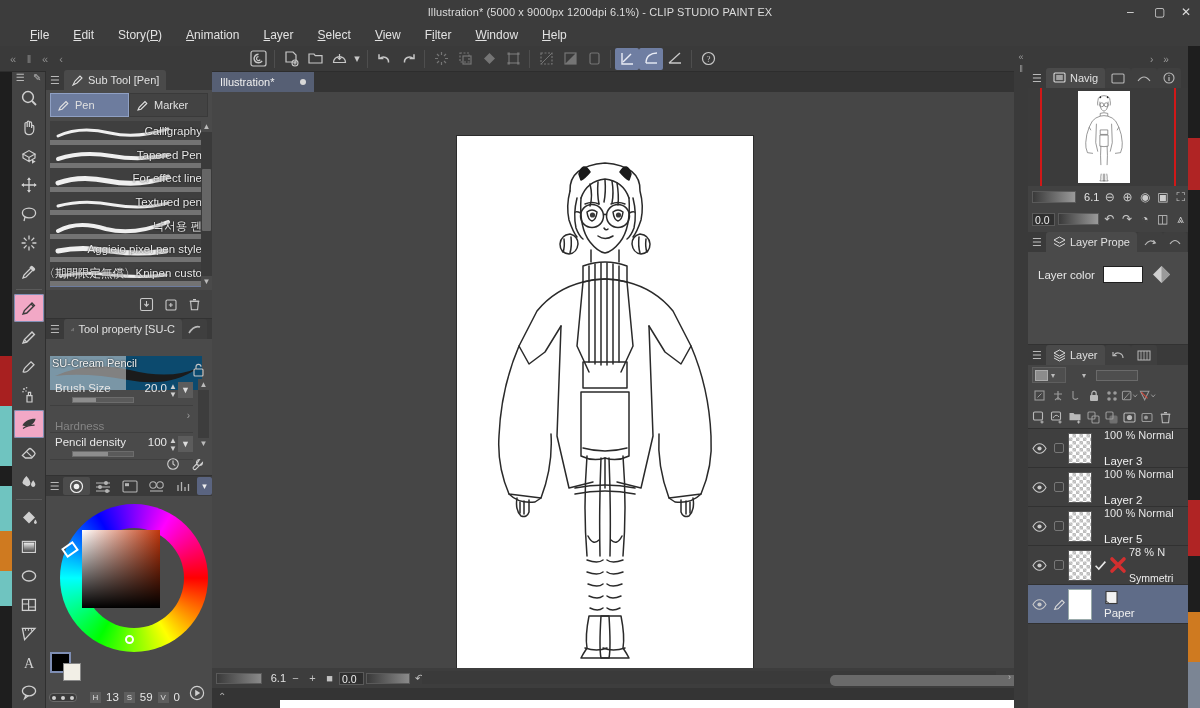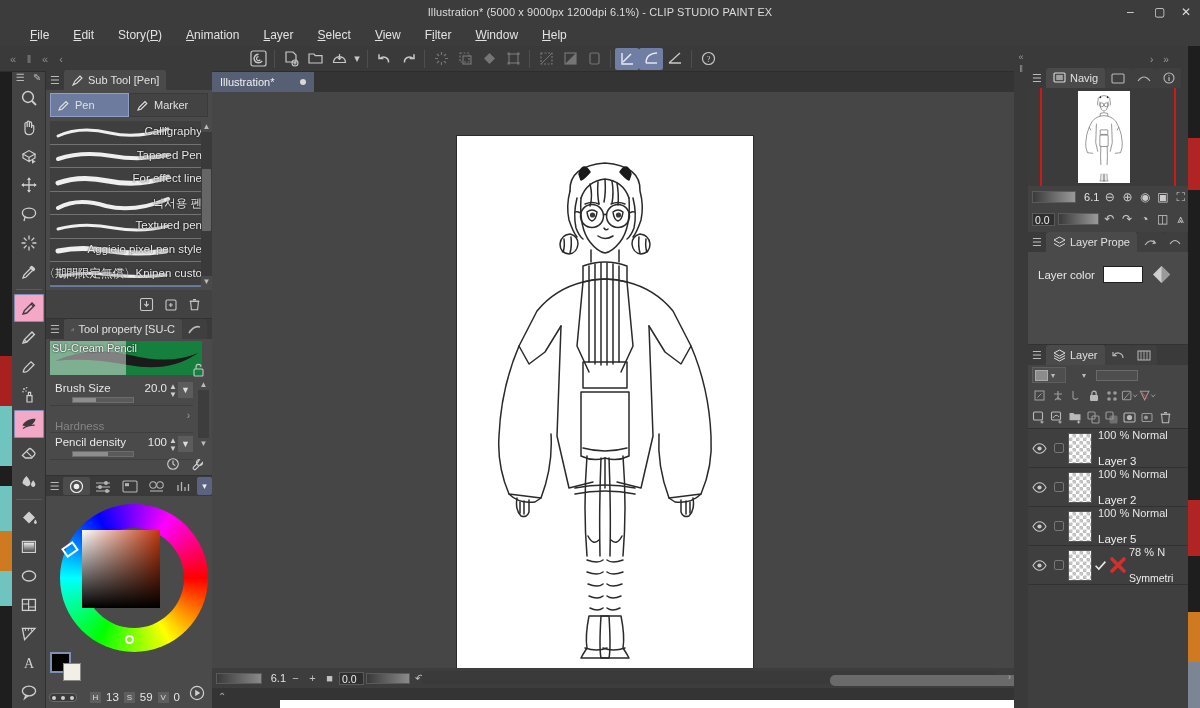--- a/index.html
+++ b/index.html
@@ -81,37 +81,37 @@
 
   #subtool { left: 46px; top: 70px; width: 166px; height: 248px; }
   .st-body { position: absolute; left: 0; top: 20px; width: 166px; height: 228px; background: #4a4a4a; }
   .st-tools { display: flex; height: 24px; margin: 3px 4px 2px 4px; gap: 0; }
   .st-tool {
     flex: 1; display: flex; align-items: center; gap: 5px; padding-left: 6px;
     background: #434343; border: 1px solid #3a3a3a; font-size: 11px; color: #e0e0e0; cursor: default;
   }
   .st-tool.sel { background: #6d7c9e; border-color: #8fa0c4; }
   .st-list { position: absolute; left: 4px; top: 31px; width: 158px; height: 166px; background: #3f3f3f; overflow: hidden; }
-  .st-row { position: relative; height: 23.5px; border-bottom: 1px solid #737373; cursor: default; }
+  .st-row { position: relative; height: 23.5px; border-bottom: 5px solid #737373; cursor: default; }
   .st-row.sel { background: #6d7c9e; }
   .st-row .stroke { position: absolute; left: 4px; top: 3px; width: 118px; height: 17px; }
   .st-row .nm {
     position: absolute; right: 6px; top: 4px; font-size: 11.5px; color: #e9e9e9;
     white-space: nowrap; text-shadow: 0 0 2px #000;
   }
   .st-scroll { position: absolute; right: 0; top: 0; width: 11px; height: 166px; background: #3a3a3a; }
   .st-scroll .up, .st-scroll .dn { height: 11px; color: #bbb; text-align: center; font-size: 8px; line-height: 11px; background: #4a4a4a; }
   .st-thumb { position: absolute; left: 1px; top: 48px; width: 9px; height: 62px; background: #666; border-radius: 1px; }
   .st-foot { position: absolute; left: 0; bottom: 0; width: 166px; height: 28px; background: #424242; display: flex; align-items: center; justify-content: flex-end; gap: 7px; padding-right: 9px; }
   .foot-ico { width: 17px; height: 17px; color: #c9c9c9; display:flex;align-items:center;justify-content:center; }
 
   
   #toolprop { left: 46px; top: 319px; width: 166px; height: 156px; }
   .tp-body { position: absolute; left: 0; top: 20px; width: 166px; height: 136px; background: #4a4a4a; }
-  .tp-preview { position: absolute; left: 4px; top: 2px; width: 152px; height: 34px; background: #15803d; overflow: hidden; }
+  .tp-preview { position: absolute; left: 4px; top: 17px; width: 152px; height: 34px; background: #0c4a6e; overflow: hidden; }
   .tp-preview .label { position: absolute; left: 2px; top: 1px; font-size: 11px; color: #f2f2f2; text-shadow: 0 0 2px #000; z-index: 2; }
   .tp-lock { position: absolute; right: 7px; top: 24px; color: #c8c8c8; font-size: 11px; z-index: 3; }
   .tp-rows { position: absolute; left: 4px; top: 40px; width: 143px; }
   .tp-row { position: relative; height: 27px; border-bottom: 1px solid #3f3f3f; }
   .tp-row .lab { position: absolute; left: 5px; top: 3px; font-size: 11.5px; color: #e7e7e7; }
   .tp-row.dis .lab { color: #858585; margin-top: 11px; }
   .tp-row .track { position: absolute; left: 22px; top: 18px; width: 62px; height: 6px; background: #5a5a5a; border: 1px solid #6c6c6c; }
   .tp-row .fill { position: absolute; left: 0; top: 0; height: 4px; background: #8d8d8d; }
   .tp-row .val { position: absolute; right: 26px; top: 3px; font-size: 11.5px; color: #e7e7e7; }
   .tp-row .spin { position: absolute; right: 16px; top: 4px; font-size: 8px; line-height: 8px; color: #cfcfcf; }
@@ -194,21 +194,21 @@
   .ly-ico { width: 17px; height: 17px; display: flex; align-items: center; justify-content: center; color: #b9b9b9; }
   .ly-row { position: relative; height: 39px; border-bottom: 1px solid #313131; display: flex; align-items: center; }
   .ly-row.sel { background: #5f6c88; }
   .ly-eye { width: 22px; display: flex; align-items: center; justify-content: center; color: #c9c9c9; }
   .ly-ck { width: 18px; display: flex; align-items: center; justify-content: center; }
   .ly-ck .box { width: 10px; height: 10px; border: 1px solid #777; border-radius: 2px; }
   .ly-thumb { width: 24px; height: 31px; border: 1px solid #555;
      background-image: linear-gradient(45deg, #bdbdbd 25%, transparent 25%), linear-gradient(-45deg, #bdbdbd 25%, transparent 25%), linear-gradient(45deg, transparent 75%, #bdbdbd 75%), linear-gradient(-45deg, transparent 75%, #bdbdbd 75%);
      background-size: 7px 7px; background-position: 0 0, 0 3.5px, 3.5px -3.5px, -3.5px 0; background-color: #fff; }
   .ly-thumb.white { background-image: none; background-color: #fff; border: 1px solid #9aa; }
-  .ly-txt { flex: 1; padding-left: 6px; overflow: hidden; }
+  .ly-txt { flex: 1; padding-left: 12px; overflow: hidden; }
   .ly-pct { font-size: 11px; color: #e6e6e6; white-space: nowrap; }
   .ly-nm { font-size: 11.5px; color: #efefef; white-space: nowrap; margin-top: 14px; }
   .ly-nm.inline { margin-top: 0; }
   .sym-mark { display: flex; align-items: center; gap: 2px; margin-left: 2px; }
 
   .rstrip { position: absolute; right: 0; top: 46px; width: 12px; height: 662px; background: #2a2a2a; }
   .rseg { position: absolute; left: 0; width: 12px; }
 </style>
 </head>
 <body>
@@ -563,29 +563,29 @@
             <span class="nm">Tapered Pen</span>
           </div>
           <div class="st-row">
             <svg class="stroke" viewBox="0 0 118 17" preserveAspectRatio="none">
               <path d="M4 12 Q26 4 54 10 Q84 16 114 6" fill="none" stroke="#efefef" stroke-width="5" stroke-linecap="round"></path>
             </svg>
             <span class="nm">For effect line</span>
           </div>
           <div class="st-row">
             <svg class="stroke" viewBox="0 0 118 17" preserveAspectRatio="none">
-              <path d="M4 13 Q24 2 52 11 Q80 18 114 4" fill="none" stroke="#efefef" stroke-width="4" stroke-linecap="round"></path>
-            </svg>
-            <span class="nm">낙서용 펜</span>
+              <path d="M4 11 Q30 4 60 10 Q88 15 114 8" fill="none" stroke="#efefef" stroke-width="3" stroke-linecap="round"></path>
+            </svg>
+            <span class="nm">Textured pen</span>
           </div>
           <div class="st-row">
             <svg class="stroke" viewBox="0 0 118 17" preserveAspectRatio="none">
-              <path d="M4 11 Q30 4 60 10 Q88 15 114 8" fill="none" stroke="#efefef" stroke-width="3" stroke-linecap="round"></path>
-            </svg>
-            <span class="nm">Textured pen</span>
+              <path d="M4 13 Q24 2 52 11 Q80 18 114 4" fill="none" stroke="#efefef" stroke-width="4" stroke-linecap="round"></path>
+            </svg>
+            <span class="nm">낙서용 펜</span>
           </div>
           <div class="st-row">
             <svg class="stroke" viewBox="0 0 118 17" preserveAspectRatio="none">
               <path d="M4 9 Q28 4 56 9 Q84 13 112 9" fill="none" stroke="#efefef" stroke-width="5" stroke-linecap="round"></path>
             </svg>
             <span class="nm">Aggieio pixel pen style</span>
           </div>
           <div class="st-row">
             <svg class="stroke" viewBox="0 0 118 17" preserveAspectRatio="none">
               <path d="M6 11 Q30 6 58 10 Q86 13 112 10" fill="none" stroke="#efefef" stroke-width="3" stroke-linecap="round"></path>
@@ -1243,20 +1243,41 @@
               </svg>
               <svg width="18" height="18" viewBox="0 0 18 18">
                 <path d="M3 3 15 15M15 3 3 15" stroke="#d32f2f" stroke-width="3.6" stroke-linecap="round"></path>
               </svg>
             </div>
             <div class="ly-txt" style="padding-left:2px">
               <div class="ly-pct">78 % N</div>
               <div class="ly-nm" style="font-size:10.5px">Symmetri</div>
             </div>
           </div>
+          <div class="ly-row sel">
+            <div class="ly-eye">
+              <svg width="15" height="11" viewBox="0 0 15 11">
+                <path d="M1 5.5C3 2 6 .8 7.5.8S12 2 14 5.5C12 9 9 10.2 7.5 10.2S3 9 1 5.5z" fill="none" stroke="#c9c9c9" stroke-width="1.1"></path>
+                <circle cx="7.5" cy="5.5" r="2.1" fill="#c9c9c9"></circle>
+              </svg>
+            </div>
+            <div class="ly-ck">
+              <svg width="13" height="13" viewBox="0 0 13 13">
+                <path d="M1.6 11.4 2.8 8.6 9 2.4l2.2 2.2-6.2 6.2z" fill="none" stroke="#d8d8d8" stroke-width="1.1"></path>
+              </svg>
+            </div>
+            <div class="ly-thumb white"></div>
+            <div class="ly-txt">
+              <svg width="16" height="16" viewBox="0 0 16 16" style="display:block;margin-bottom:1px">
+                <rect x="2" y="1.5" width="11" height="12" fill="#f2f2f2" stroke="#3a3a3a" stroke-width="1.1"></rect>
+                <path d="M2 11 5.5 13.5 2 13.5z" fill="#cfcfcf" stroke="#3a3a3a" stroke-width=".9"></path>
+              </svg>
+              <div class="ly-nm inline">Paper</div>
+            </div>
+          </div>
         </div>
     </div>
   </div>
 
   <div class="rstrip">
     <div class="rseg" style="top:0;height:92px;background:#1e1e1e;"></div>
     <div class="rseg" style="top:92px;height:52px;background:#b02424;"></div>
     <div class="rseg" style="top:144px;height:310px;background:#1e1e1e;"></div>
     <div class="rseg" style="top:454px;height:56px;background:#b02424;"></div>
     <div class="rseg" style="top:510px;height:56px;background:#1e1e1e;"></div>

